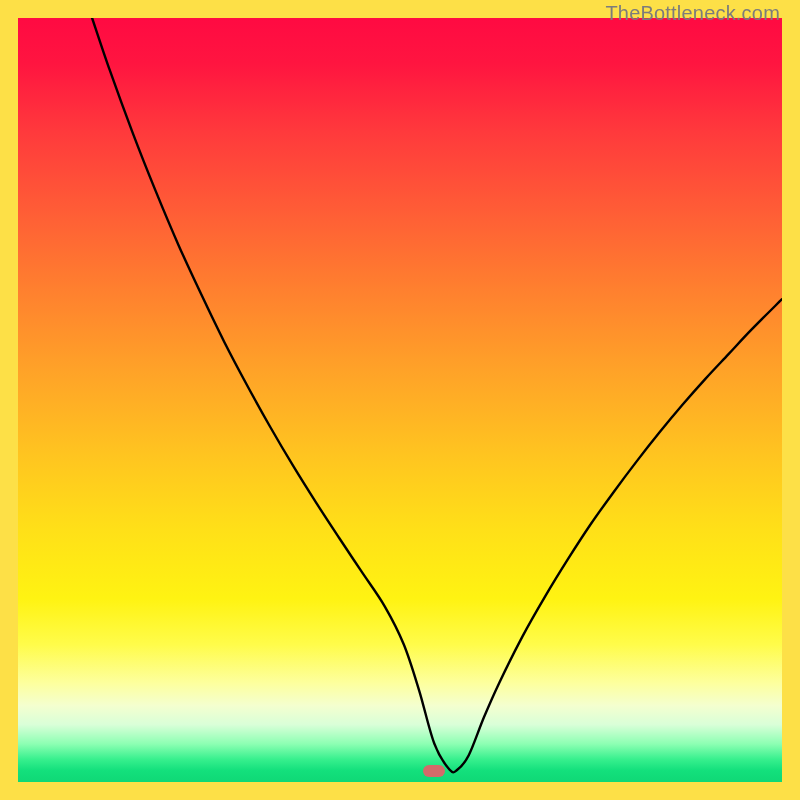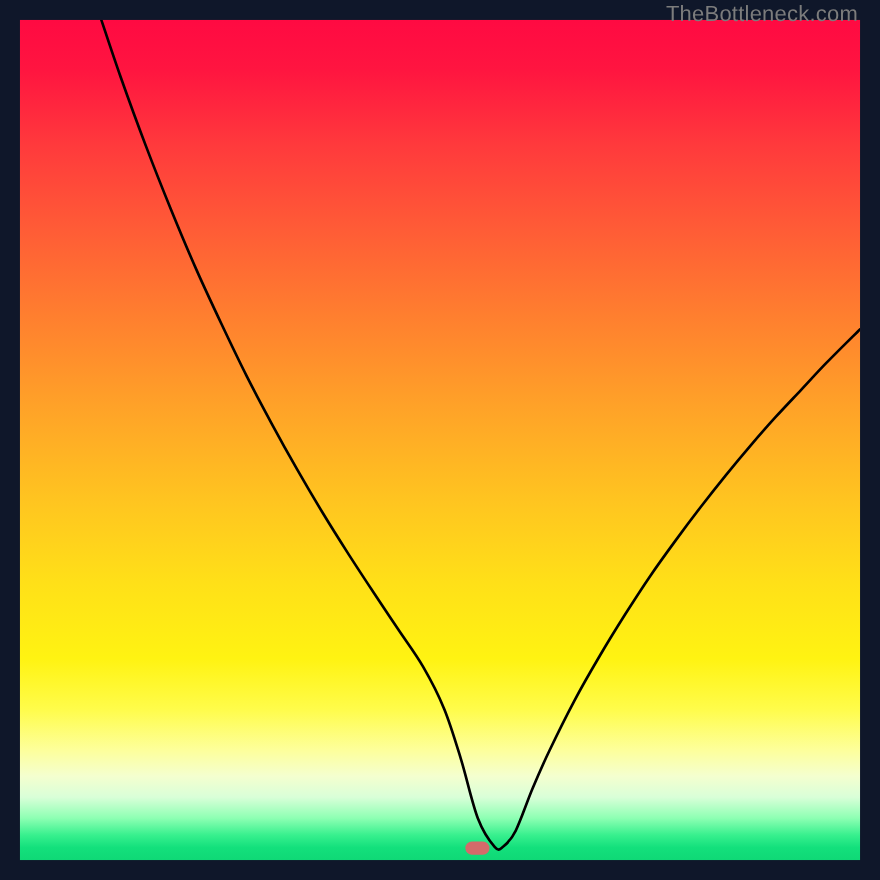--- a/index.html
+++ b/index.html
@@ -8,21 +8,21 @@
     width: 800px;
     height: 800px;
     overflow: hidden;
     background: #000;
     font-family: Arial, Helvetica, sans-serif;
   }
   .frame {
     position: relative;
     width: 800px;
     height: 800px;
-    background: #0f172a;
+    background: #fde047;
   }
   .plot {
     position: absolute;
     left: 18px;
     top: 18px;
     width: 764px;
     height: 764px;
     overflow: hidden;
   }
   .gradient {

